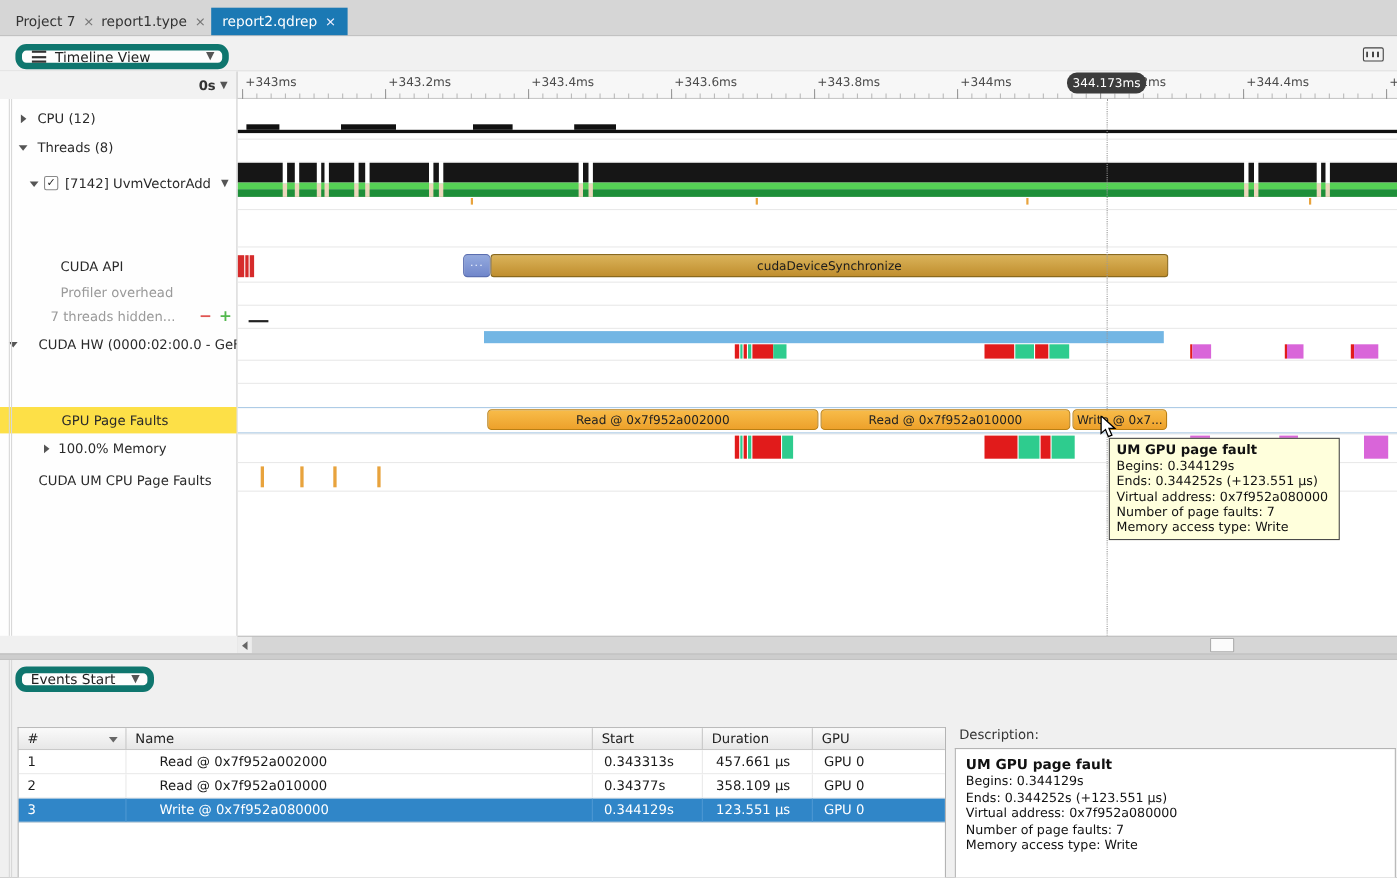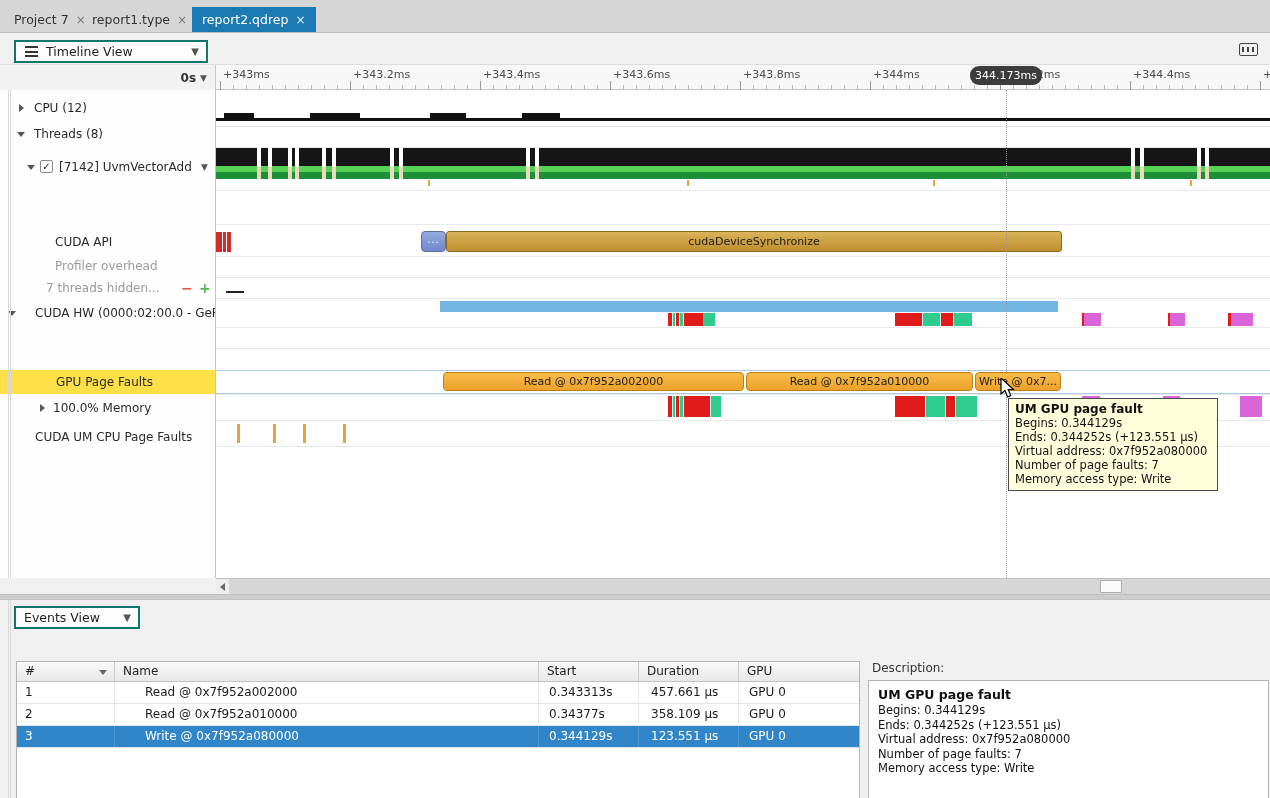--- a/index.html
+++ b/index.html
@@ -12,21 +12,21 @@
             border-bottom:1px solid #bdbdbd; }
   .tab { position:absolute; bottom:0; height:25px; line-height:25px; font-size:12.5px; color:#333;
          padding:0 10px; white-space:nowrap; }
   .tab .x { margin-left:7px; color:#777; font-size:12px; }
   .tab.active { background:#1b79b4; color:#fff; }
   .tab.active .x { color:#eef; }
 
   
   .toolbar { position:absolute; left:0; top:33px; width:1270px; height:32px; background:#f1f1f1;
              border-bottom:1px solid #dcdcdc; }
-  .combo { position:absolute; background:#fdfdfd; border:2px solid #0f766e; border-radius:0;
+  .combo { position:absolute; background:#fdfdfd; border:6px solid #0f766e; border-radius:10px;
            display:flex; align-items:center; font-size:12.5px; color:#222; }
   .combo .caret { margin-left:auto; font-size:10px; color:#555; padding-right:7px; }
   #view-combo { left:14px; top:7px; width:194px; height:23px; }
   #view-combo .lbl { padding-left:8px; }
   .ham { width:13px; height:11px; margin-left:9px; border-top:2px solid #333; border-bottom:2px solid #333; position:relative; }
   .ham::after { content:""; position:absolute; left:0; right:0; top:3px; height:2px; background:#333; }
   .kbd-ico { position:absolute; right:12px; top:10px; width:19px; height:13px; border:1.5px solid #444;
              border-radius:2px; background:repeating-linear-gradient(90deg,#444 0 2px,transparent 2px 5px) center/13px 5px no-repeat; }
 
   
@@ -403,21 +403,21 @@
 
   <div class="hscroll">
     <div class="hs-btn">
         <span class="tri"></span>
       </div>
     <div class="hs-thumb"></div>
   </div>
   <div class="splitter"></div>
 
   <div class="combo" id="ev-combo">
-    <span class="lbl">Events View</span>
+    <span class="lbl">Events Start</span>
     <span class="caret">▼</span>
   </div>
 
   <div class="tablewrap">
     <div class="thead">
       <div class="th c-num">
         <span>#</span>
         <span class="sortcar"></span>
       </div>
       <div class="th c-name">Name</div>

